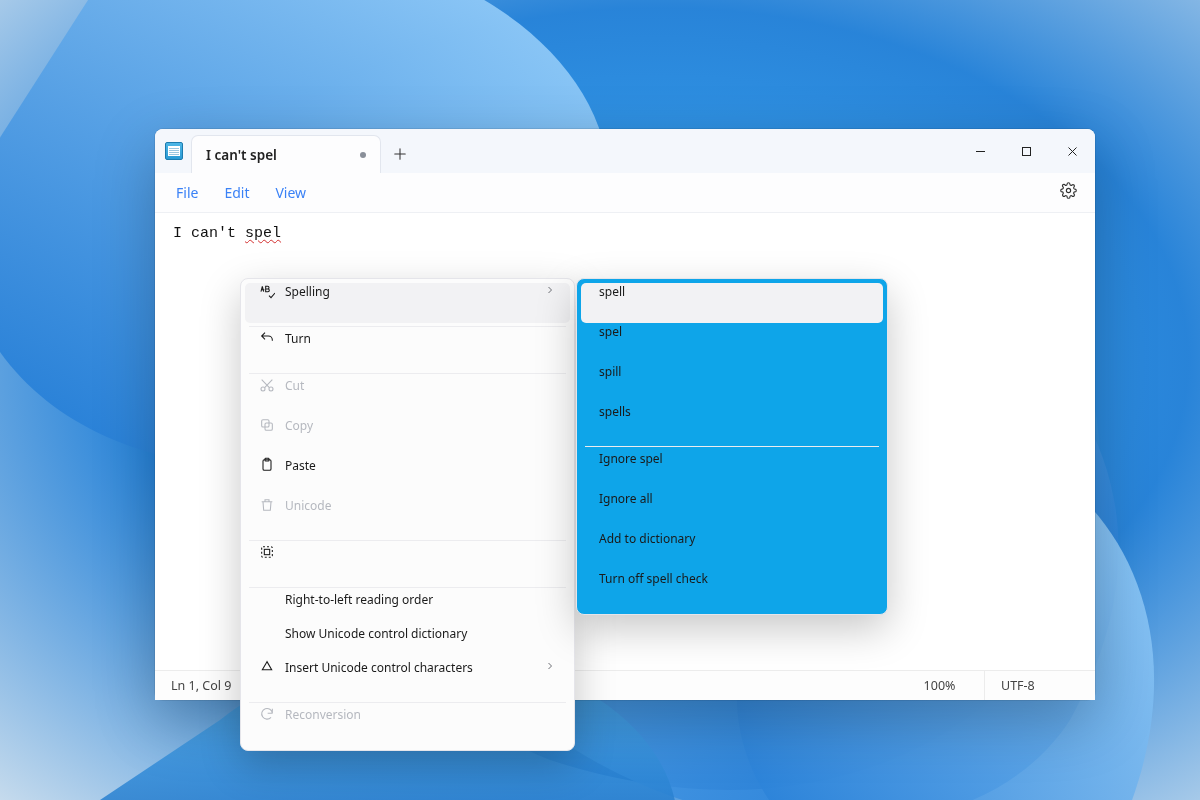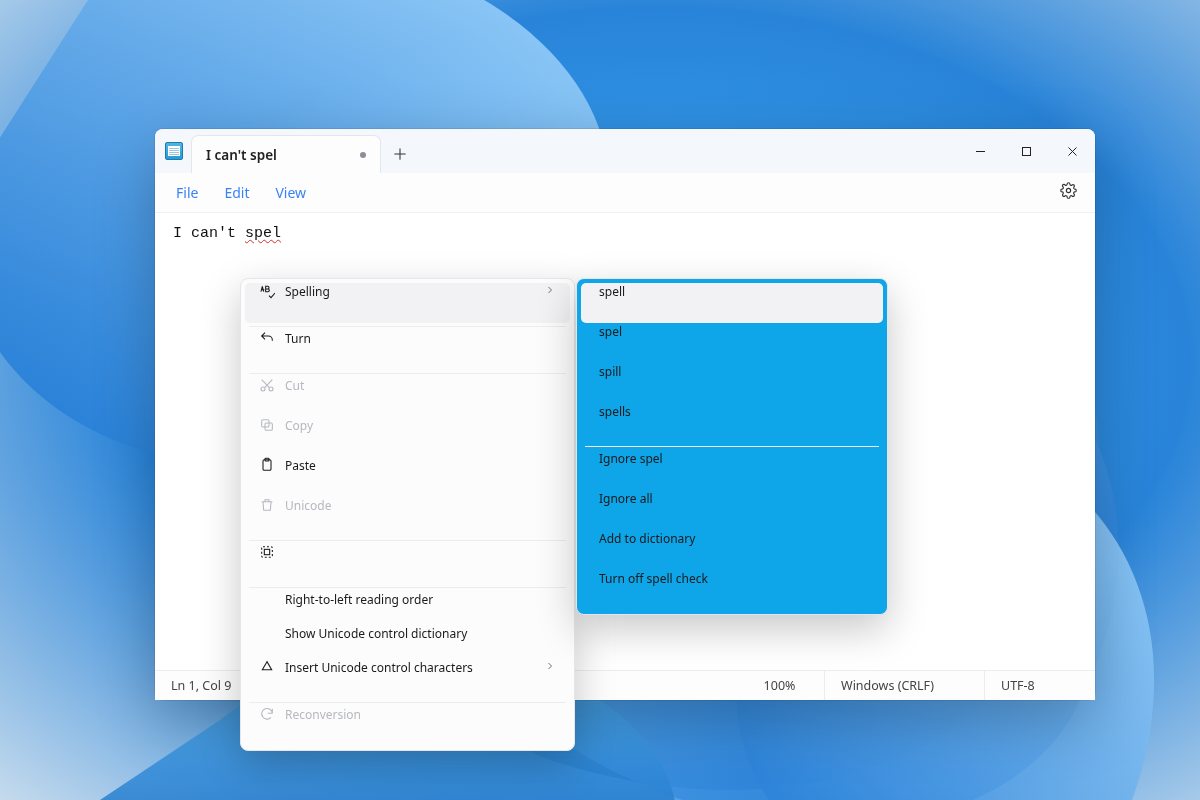--- a/index.html
+++ b/index.html
@@ -185,21 +185,20 @@
   </div>
 
   <div class="editor">
     <span class="text-line"><span>I can't </span><span class="misspelled">spel</span></span>
   </div>
 
   <div class="statusbar">
     <div class="status-cell" style="min-width:110px">Ln 1, Col 9</div>
     <div class="status-spacer"></div>
     <div class="status-cell" style="min-width:90px;justify-content:center">100%</div>
-    <div class="status-cell" style="min-width:160px">Windows (CRLF)</div>
     <div class="status-cell" style="min-width:110px;border-right:none">UTF-8</div>
   </div>
 
 </div>
 
 <div class="context-menu">
   <div class="menu-row hover">
     <span class="mi-icon">
       <svg viewBox="0 0 24 24" fill="none" stroke="currentColor" stroke-width="1.6">
           <path d="M3 13l2-8 2 8M4 10h4M10 5h3a2 2 0 010 4h-3zM10 9h3.5a2 2 0 010 4H10zM15 19l3 3 6-7"></path>

